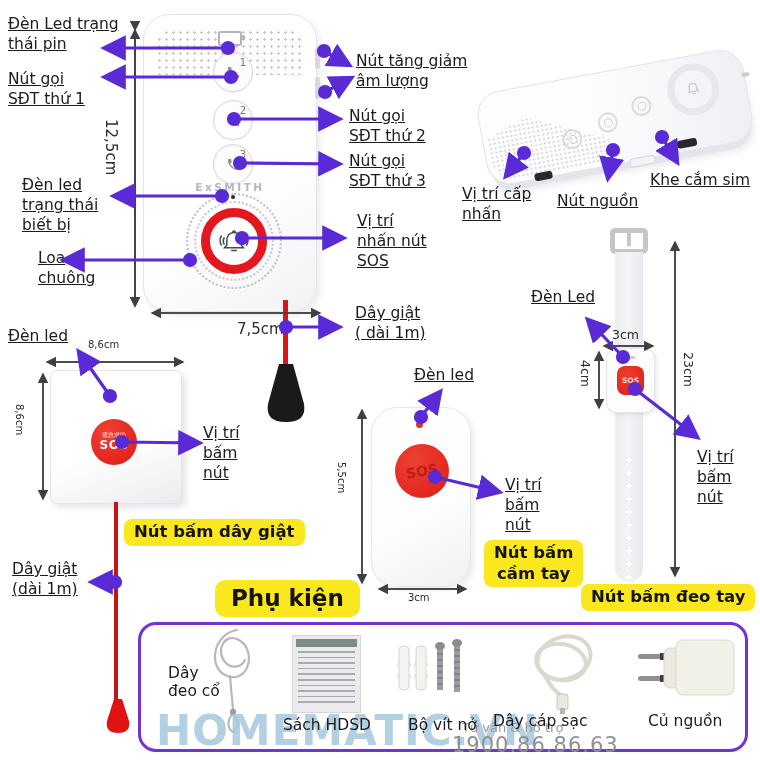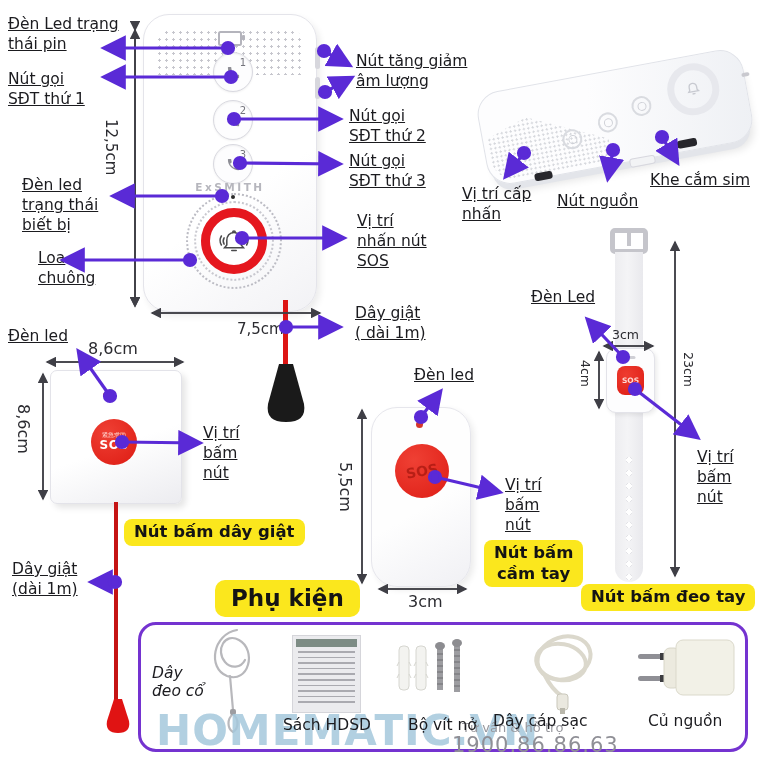--- a/index.html
+++ b/index.html
@@ -1,20 +1,20 @@
 <!DOCTYPE html>
 <html><head>
 <meta charset="utf-8">
 <style>
   html,body{margin:0;padding:0;}
   body{width:760px;height:760px;position:relative;background:#ffffff;overflow:hidden;
        font-family:"DejaVu Sans","Liberation Sans",sans-serif;color:#1d1d22;}
   .abs{position:absolute;}
   .lbl{position:absolute;font-size:15.5px;line-height:1.28;color:#1b1b1f;white-space:pre-line;z-index:6;text-decoration:underline;}
-  .dim{position:absolute;font-size:16px;color:#2b2b30;z-index:6;}
+  .dim{position:absolute;font-size:10px;color:#2b2b30;z-index:6;}
   .vdim{writing-mode:vertical-rl;}
   .badge{position:absolute;background:#fbe71d;color:#141414;font-weight:bold;border-radius:8px;
          padding:3px 10px;font-size:16.5px;line-height:1.25;white-space:pre-line;text-align:center;z-index:7;}
   
   .main-device{left:143px;top:14px;width:172px;height:296px;border-radius:26px;
     background:linear-gradient(145deg,#ffffff 60%,#f2f2f5);border:1px solid #e4e4ea;
     box-shadow:3px 4px 7px rgba(0,0,0,.08);z-index:2;}
   .vol-bump{position:absolute;width:5px;border-radius:3px;background:#d7d7dd;right:-4px;}
   .grille{position:absolute;left:12px;top:14px;right:12px;height:46px;border-radius:16px 16px 4px 4px;
     background-image:radial-gradient(circle,#c6c6cd 1.15px,transparent 1.35px);background-size:7px 7px;}
@@ -199,21 +199,21 @@
 <div class="badge" style="left:215px;top:580px;font-size:23px;padding:4px 16px;border-radius:10px;">Phụ kiện</div>
 
 <svg class="abs" style="left:203px;top:626px;z-index:2;" width="66" height="114">
   <g fill="none" stroke="#b8b8bc" stroke-width="2.2" stroke-linecap="round">
     <path d="M34 4 C10 8 4 42 24 50 C46 58 54 24 36 14 C22 6 12 24 22 36 C28 43 38 42 42 34"></path>
     <path d="M27 50 L30 84"></path>
     <path d="M30 88 c-6 5 -6 14 0 18 c6 -4 6 -13 0 -18 z"></path>
   </g>
   <rect x="27" y="83" width="6" height="6" rx="2" fill="#9d9da1"></rect>
 </svg>
-<div class="acc-lbl" style="left:152px;top:664px;font-style:italic;">Dây
+<div class="acc-lbl" style="left:168px;top:664px;">Dây
 đeo cổ</div>
 
 <div class="abs manual">
   <div class="hd"></div>
   <div class="tx"></div>
 </div>
 <div class="acc-lbl" style="left:283px;top:716px;">Sách  HDSD</div>
 
 <svg class="abs" style="left:396px;top:638px;z-index:2;" width="84" height="62">
   <g>

